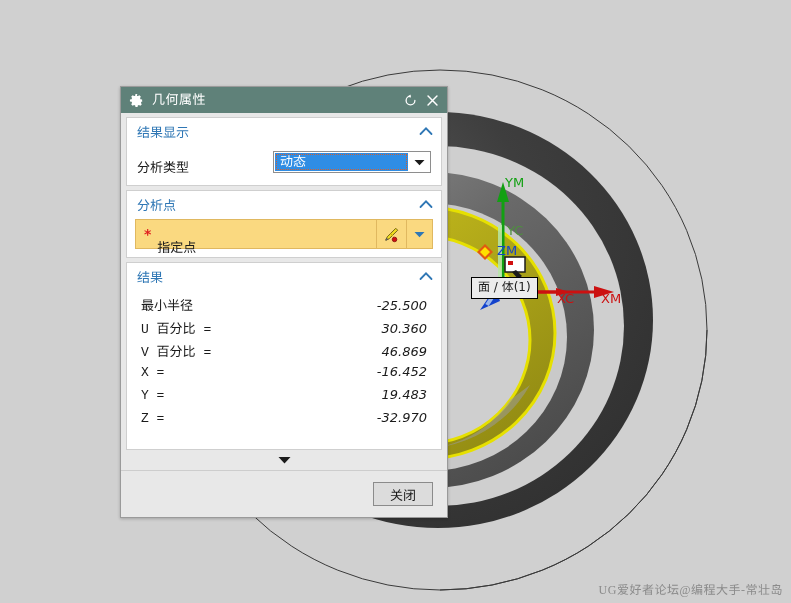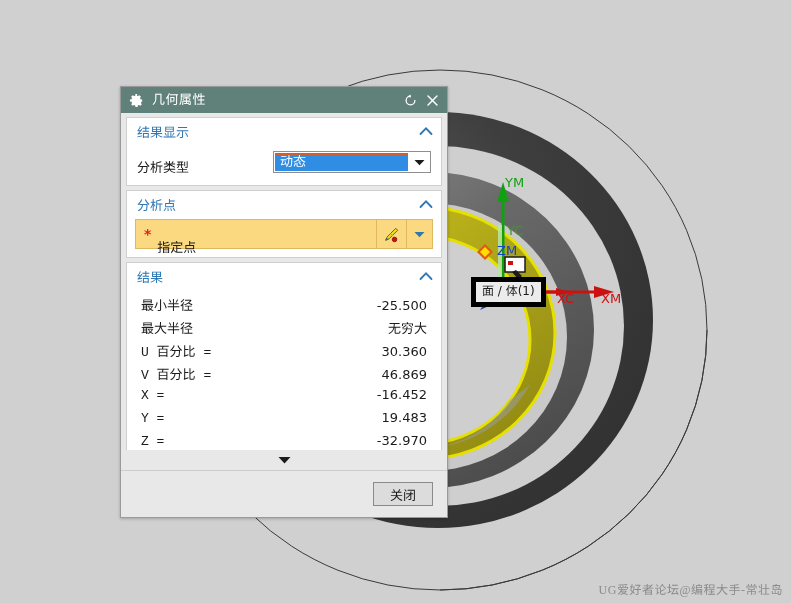--- a/index.html
+++ b/index.html
@@ -211,21 +211,21 @@
     padding: 6px 14px 8px 14px;
   }
   .res-row {
     display: flex;
     align-items: baseline;
     height: 23px;
     font-size: 13px;
     color: #1b1b1b;
   }
   .res-row .res-label { flex: 0 0 auto; font-family: Liberation Mono, monospace; }
-  .res-row .res-value { margin-left: auto; text-align: right; }
+  .res-row .res-value { margin-left: auto; text-align: right; font-style: italic; }
 
   
   .expander {
     height: 20px;
     display: flex;
     align-items: center;
     justify-content: center;
     cursor: pointer;
     flex: 0 0 auto;
     border-bottom: 1px solid #cdcdcd;
@@ -251,21 +251,21 @@
     cursor: pointer;
     font-family: "DejaVu Sans", "Liberation Sans", sans-serif;
   }
 
   
   #face-tooltip {
     position: absolute;
     left: 471px;
     top: 277px;
     background: #ececec;
-    border: 5px solid #000000;
+    border: 1px solid #000000;
     font-size: 12px;
     color: #1b1b1b;
     padding: 2px 6px 3px 6px;
     line-height: 15px;
     white-space: nowrap;
     pointer-events: none;
   }
 </style>
 </head>
 <body>
@@ -426,24 +426,20 @@
         <svg class="chev" viewBox="0 0 14 10">
           <path d="M1.5 8 L7 2.4 L12.5 8" fill="none" stroke="#2f77b5" stroke-width="1.8" stroke-linecap="round"></path>
         </svg>
       </div>
       <div class="results-list">
         <div class="res-row">
           <span class="res-label">最小半径</span>
           <span class="res-value">-25.500</span>
         </div>
         <div class="res-row">
-          <span class="res-label">最大半径</span>
-          <span class="res-value">无穷大</span>
-        </div>
-        <div class="res-row">
           <span class="res-label">U 百分比 =</span>
           <span class="res-value">30.360</span>
         </div>
         <div class="res-row">
           <span class="res-label">V 百分比 =</span>
           <span class="res-value">46.869</span>
         </div>
         <div class="res-row">
           <span class="res-label">X =</span>
           <span class="res-value">-16.452</span>

